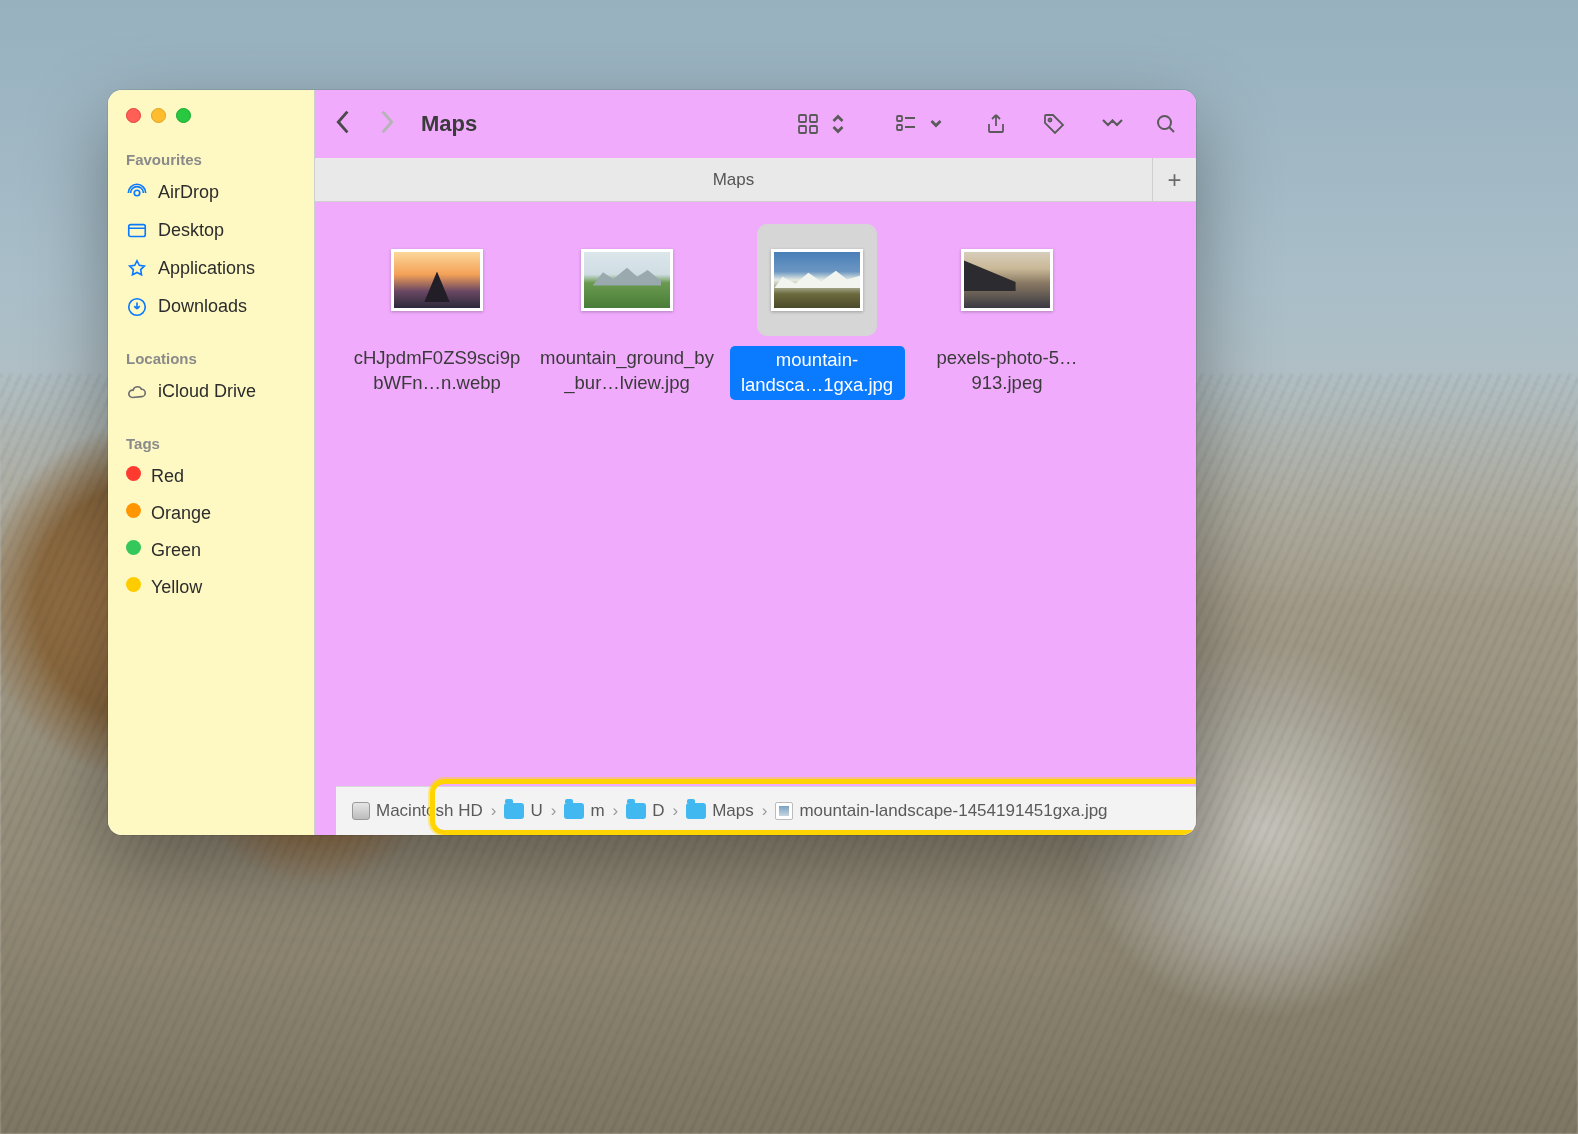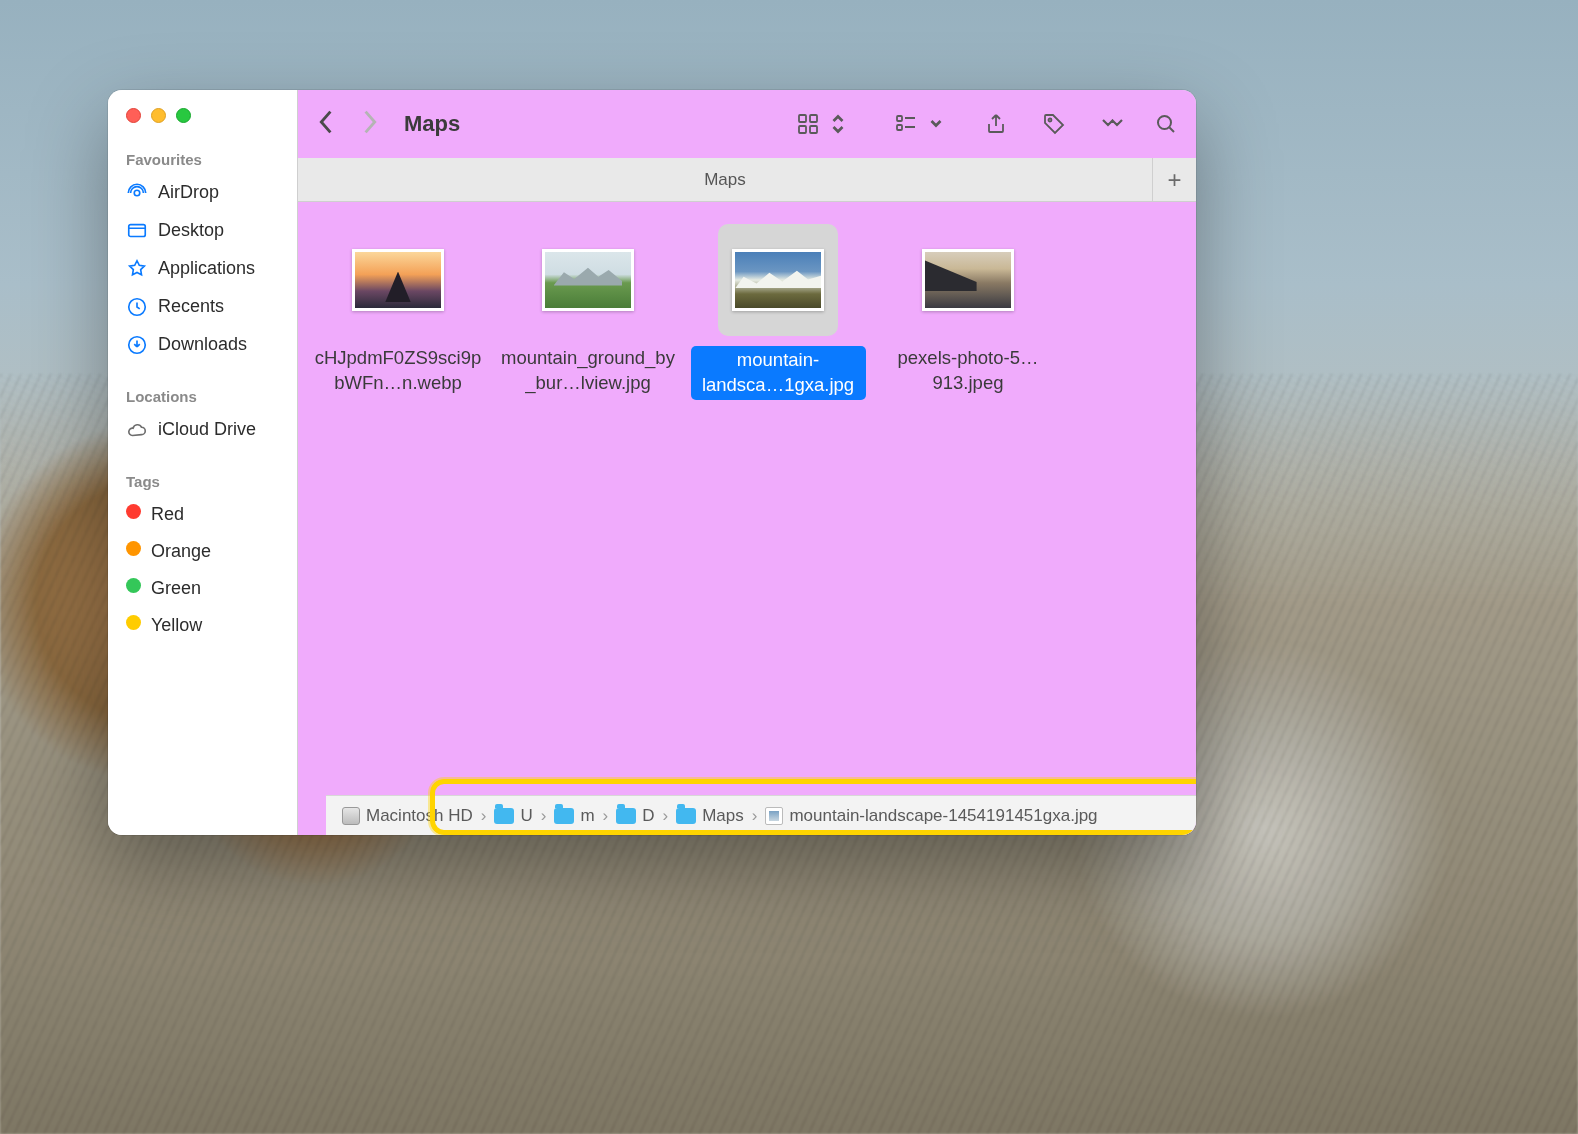--- a/index.html
+++ b/index.html
@@ -33,22 +33,22 @@
     width: 1088px; height: 745px;
     background: #ededed;
     border-radius: 14px;
     box-shadow: 0 30px 80px rgba(0,0,0,.35), 0 0 0 1px rgba(0,0,0,.08);
     overflow: hidden;
     display: flex;
   }
 
   
   .sidebar {
-    width: 190px; flex: none;
-    background: #ffffff;
+    width: 207px; flex: none;
+    background: #fef9c3;
     border-right: 1px solid #cfcfcf;
     padding: 14px 0 0 0;
     display:flex; flex-direction:column;
   }
   .traffic { display:flex; gap:10px; padding: 4px 0 20px 18px; }
   .traffic span { width:15px; height:15px; border-radius:50%; display:inline-block; }
   .tl-red{background:#ff5f57;border:1px solid #e24238;}
   .tl-yel{background:#ffbd2e;border:1px solid #dfa023;}
   .tl-grn{background:#28c840;border:1px solid #17a82d;}
 
@@ -79,21 +79,21 @@
   .tb-icon svg{width:24px;height:24px;}
   .tb-gap{width:28px;}
 
   .tabbar{
     height:44px;display:flex;align-items:stretch;
     border-bottom:1px solid #cfcfcf; background:#e9e9e9;
   }
   .tab{flex:1;display:flex;align-items:center;justify-content:center;color:#555;font-size:17px;}
   .newtab{width:44px;flex:none;display:flex;align-items:center;justify-content:center;border-left:1px solid #cfcfcf;color:#6a6a6a;font-size:24px;}
 
-  .content{flex:1;padding:22px 10px 0 10px;display:flex;gap:10px;align-items:flex-start;}
+  .content{flex:1;padding:22px 10px 0 10px;display:flex;gap:10px;align-items:flex-start;margin-left:22px;}
   .file{
     width:180px;display:flex;flex-direction:column;align-items:center;gap:10px;
     cursor:default;
   }
   .thumb-wrap{
     width:120px;height:112px;display:flex;align-items:center;justify-content:center;
     border-radius:10px;
   }
   .file.selected .thumb-wrap{background:#d6d6d6;}
   .thumb{
@@ -121,21 +121,21 @@
   .highlight-box{
     position:absolute;
     left: 322px; width: 874px;
     bottom: 0; height: 56px;
     border: 5px solid #ffd400;
     border-radius: 14px;
     pointer-events:none;
     box-shadow: 0 0 0 2px rgba(255,212,0,.4);
   }
   .pathbar{
-    position:absolute; bottom:0; left:218px; right:0; height:40px;
+    position:absolute; bottom:0; left:228px; right:0; height:49px;
     background:#f3f3f3;border-top:1px solid #d7d7d7;
     display:flex;align-items:center;gap:6px;padding:0 16px;
     font-size:17px;color:#5a5a5a;white-space:nowrap;overflow:hidden;
   }
   .pb-seg{display:flex;align-items:center;gap:6px;}
   .pb-sep{color:#9a9a9a;margin:0 2px;}
   .pb-folder{width:20px;height:16px;background:#42b8f0;border-radius:3px;position:relative;flex:none;}
   .pb-folder::before{content:"";position:absolute;top:-4px;left:1px;width:8px;height:4px;background:#42b8f0;border-radius:2px 2px 0 0;}
   .pb-hd{width:18px;height:18px;background:linear-gradient(#e6e6e6,#bcbcbc);border:1px solid #999;border-radius:3px;flex:none;}
   .pb-img{width:18px;height:18px;background:#fff;border:1px solid #bbb;border-radius:2px;position:relative;flex:none;}
@@ -180,29 +180,20 @@
           <svg viewBox="0 0 24 24" fill="none" stroke="currentColor" stroke-width="1.8">
             <path d="M12 3l2.5 5 5.5.8-4 3.9.9 5.5L12 15.8 7.1 18.2 8 12.7 4 8.8l5.5-.8z"></path>
           </svg>
         </span>
       <span>Applications</span>
     </div>
     <div class="side-item">
       <span class="icon">
           <svg viewBox="0 0 24 24" fill="none" stroke="currentColor" stroke-width="1.8">
             <circle cx="12" cy="12" r="9"></circle>
-            <path d="M12 7v5l3 2"></path>
-          </svg>
-        </span>
-      <span>Recents</span>
-    </div>
-    <div class="side-item">
-      <span class="icon">
-          <svg viewBox="0 0 24 24" fill="none" stroke="currentColor" stroke-width="1.8">
-            <circle cx="12" cy="12" r="9"></circle>
             <path d="M12 7v7m0 0l-3-3m3 3l3-3"></path>
           </svg>
         </span>
       <span>Downloads</span>
     </div>
 
     <div class="side-section-hdr" style="margin-top:16px">Locations</div>
     <div class="side-item">
       <span class="icon" style="color:#6e6e6e">
           <svg viewBox="0 0 24 24" fill="none" stroke="currentColor" stroke-width="1.8">

